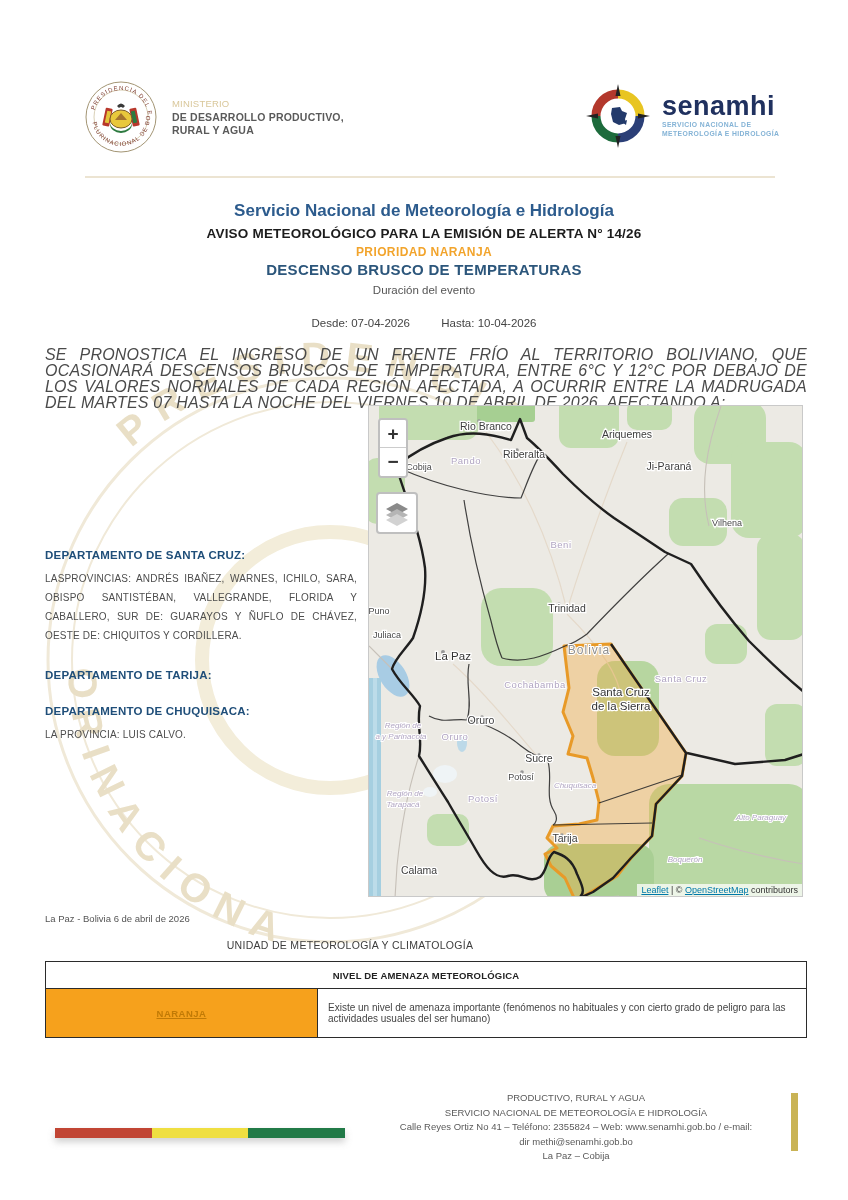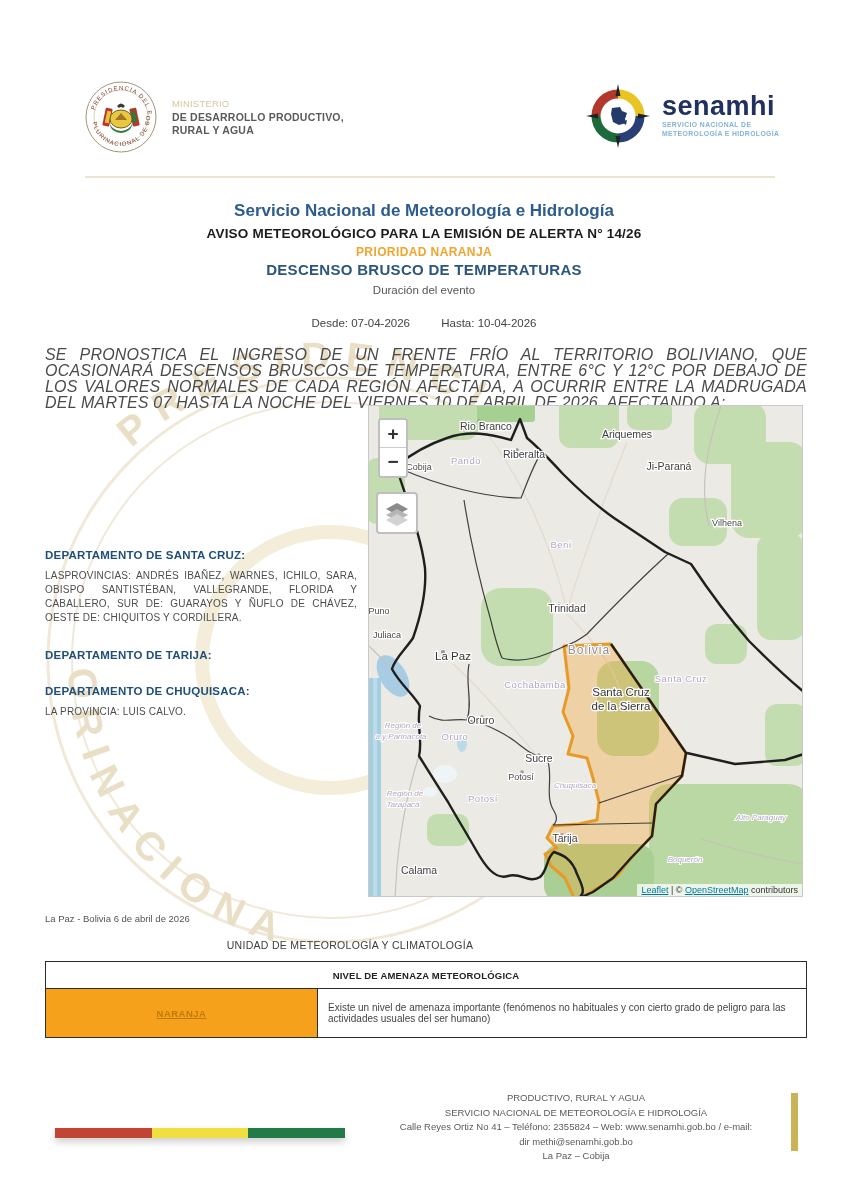--- a/index.html
+++ b/index.html
@@ -30,21 +30,21 @@
   .t-dates span{margin:0 14px;}
 
   
   .forecast{position:absolute;left:45px;top:347px;width:762px;font-size:16px;line-height:16px;
             color:#4a4a4a;text-align:justify;letter-spacing:.2px;font-style:italic;}
 
   
   .depts{position:absolute;left:45px;top:549px;width:312px;}
   .dept{margin-bottom:24px;}
   .dept h3{margin:0 0 8px 0;font-size:11.5px;color:#1f4e79;letter-spacing:.2px;}
-  .dept p{margin:0;font-size:10px;line-height:14px;color:#4d4d4d;text-align:justify;letter-spacing:.2px;}
+  .dept p{margin:0;font-size:10px;line-height:19px;color:#4d4d4d;text-align:justify;letter-spacing:.2px;}
 
   
   .map{position:absolute;left:368px;top:405px;width:435px;height:492px;background:#eceae4;
        border:1px solid #c9c9c9;overflow:hidden;}
   .map svg{display:block;}
   .ml-city{font-size:10.5px;fill:#3d3d3d;stroke:#fff;stroke-width:2.5px;paint-order:stroke;}
   .ml-city-sm{font-size:9px;fill:#4a4a4a;stroke:#fff;stroke-width:2.5px;paint-order:stroke;}
   .ml-city-lg{font-size:11.5px;fill:#333;font-weight:500;stroke:#fff;stroke-width:2.5px;paint-order:stroke;}
   .ml-area{font-size:9.5px;fill:#b1a5c2;stroke:#fff;stroke-width:2px;paint-order:stroke;letter-spacing:.5px;}
   .ml-region{font-size:8px;font-style:italic;fill:#b1a5c2;stroke:#fff;stroke-width:2px;paint-order:stroke;}

